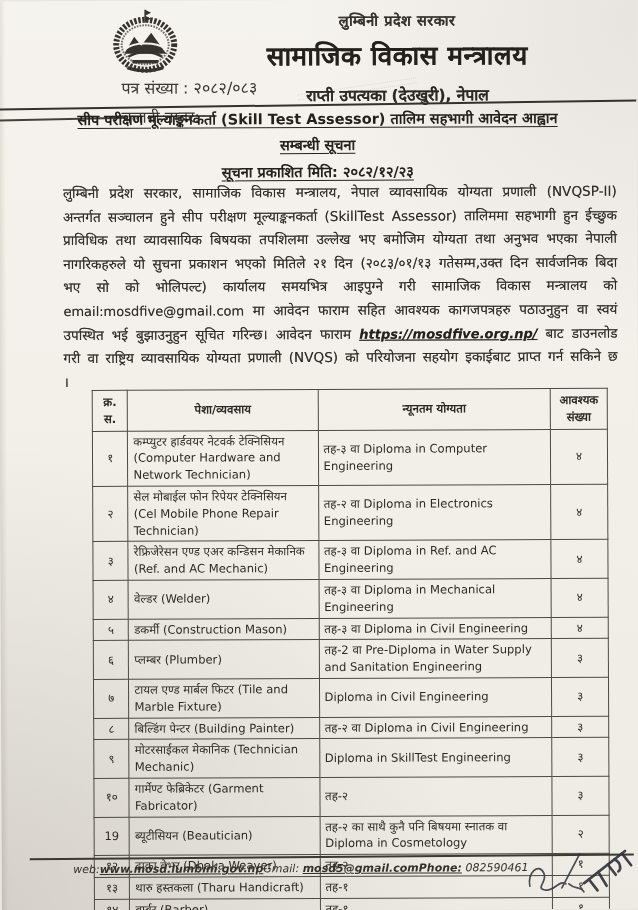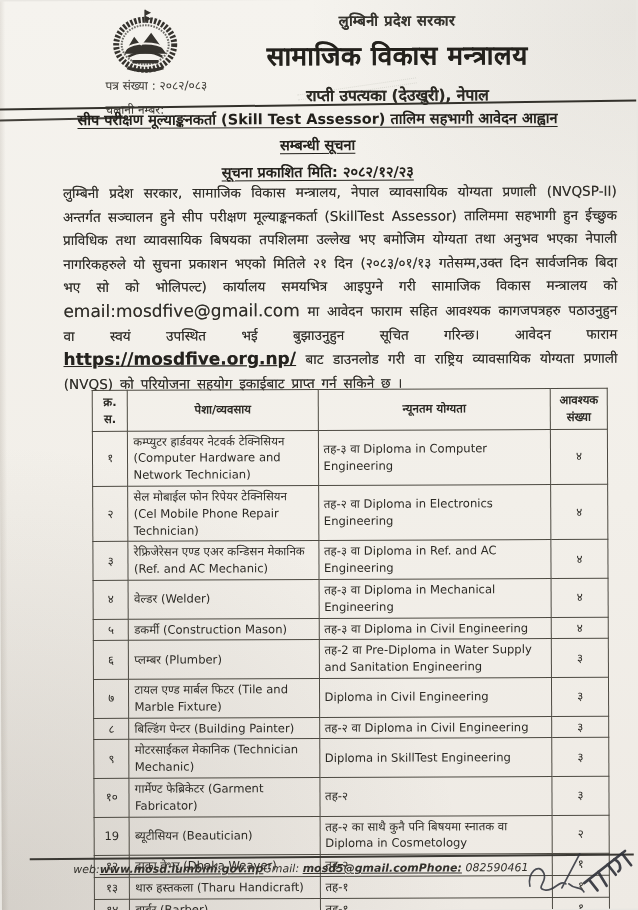--- a/index.html
+++ b/index.html
@@ -20,37 +20,37 @@
     transform:rotate(-0.25deg);
     transform-origin:50% 50%;
   }
   .ink{color:#2c2a25;text-shadow:0 0 .5px rgba(44,42,37,.55);}
   
   .emblem{position:absolute;left:112px;top:8px;width:70px;height:68px;}
   .head-center{position:absolute;left:175px;right:15px;top:10px;text-align:center;}
   .gov-line{font-size:14.5px;font-weight:600;letter-spacing:.5px;color:#35332d;}
   .ministry{font-size:26px;font-weight:bold;margin-top:7px;color:#23211c;letter-spacing:.5px;}
   .location{font-size:15.5px;font-weight:bold;margin-top:11px;color:#2b2923;}
-  .refs{position:absolute;left:107px;top:76px;font-size:12px;color:#3a3832;}
+  .refs{position:absolute;left:123px;top:76px;font-size:16px;color:#3a3832;}
   .refs .row{margin-bottom:7px;}
   .stamp-trace{position:absolute;left:300px;top:82px;width:120px;height:34px;opacity:.16;filter:blur(.4px);
     transform:rotate(-8deg);font-size:9px;color:#5d6652;pointer-events:none;}
   .stamp-trace i{display:block;border-top:1px dotted #66705c;margin:4px 0;}
   .rule-top{position:absolute;left:0;right:0;top:104px;height:2px;background:#33312b;transform:rotate(-0.55deg);}
   .rule-frag{position:absolute;left:0;top:117px;width:128px;height:2px;background:#43403a;transform:rotate(-1deg);}
   
   .titles{position:absolute;left:0;right:0;top:109px;text-align:center;}
   .title-line{font-size:14.5px;font-weight:bold;color:#23211c;
     text-decoration:underline;text-underline-offset:3px;text-decoration-thickness:1.3px;
     margin-bottom:6px;line-height:1.4;}
   
   .body-text{position:absolute;left:64px;right:20px;top:181px;
     font-size:13.6px;line-height:23.6px;text-align:justify;word-spacing:2.5px;color:#2e2c27;}
-  .latin{font-size:17px;}
-  .doc-link{font-weight:bold;text-decoration:underline;color:#24221e;}
+  .latin{font-size:13px;}
+  .doc-link{font-weight:bold;font-style:italic;text-decoration:underline;color:#24221e;}
   .table-intro{position:absolute;left:64px;top:362px;font-size:14px;font-weight:bold;color:#26241f;}
   
   table.prof{position:absolute;left:92px;top:389px;width:516px;border-collapse:collapse;
     font-size:11.6px;color:#2c2a25;}
   table.prof th,table.prof td{border:1.3px solid #4d4a42;padding:2px 5px;line-height:1.45;vertical-align:middle;}
   table.prof th{font-weight:bold;text-align:center;padding:3px 2px;}
   th.h-sn{white-space:pre-line;}
   td.c0{text-align:center;width:26px;}
   td.c1{width:196px;}
   td.c2{width:246px;}

